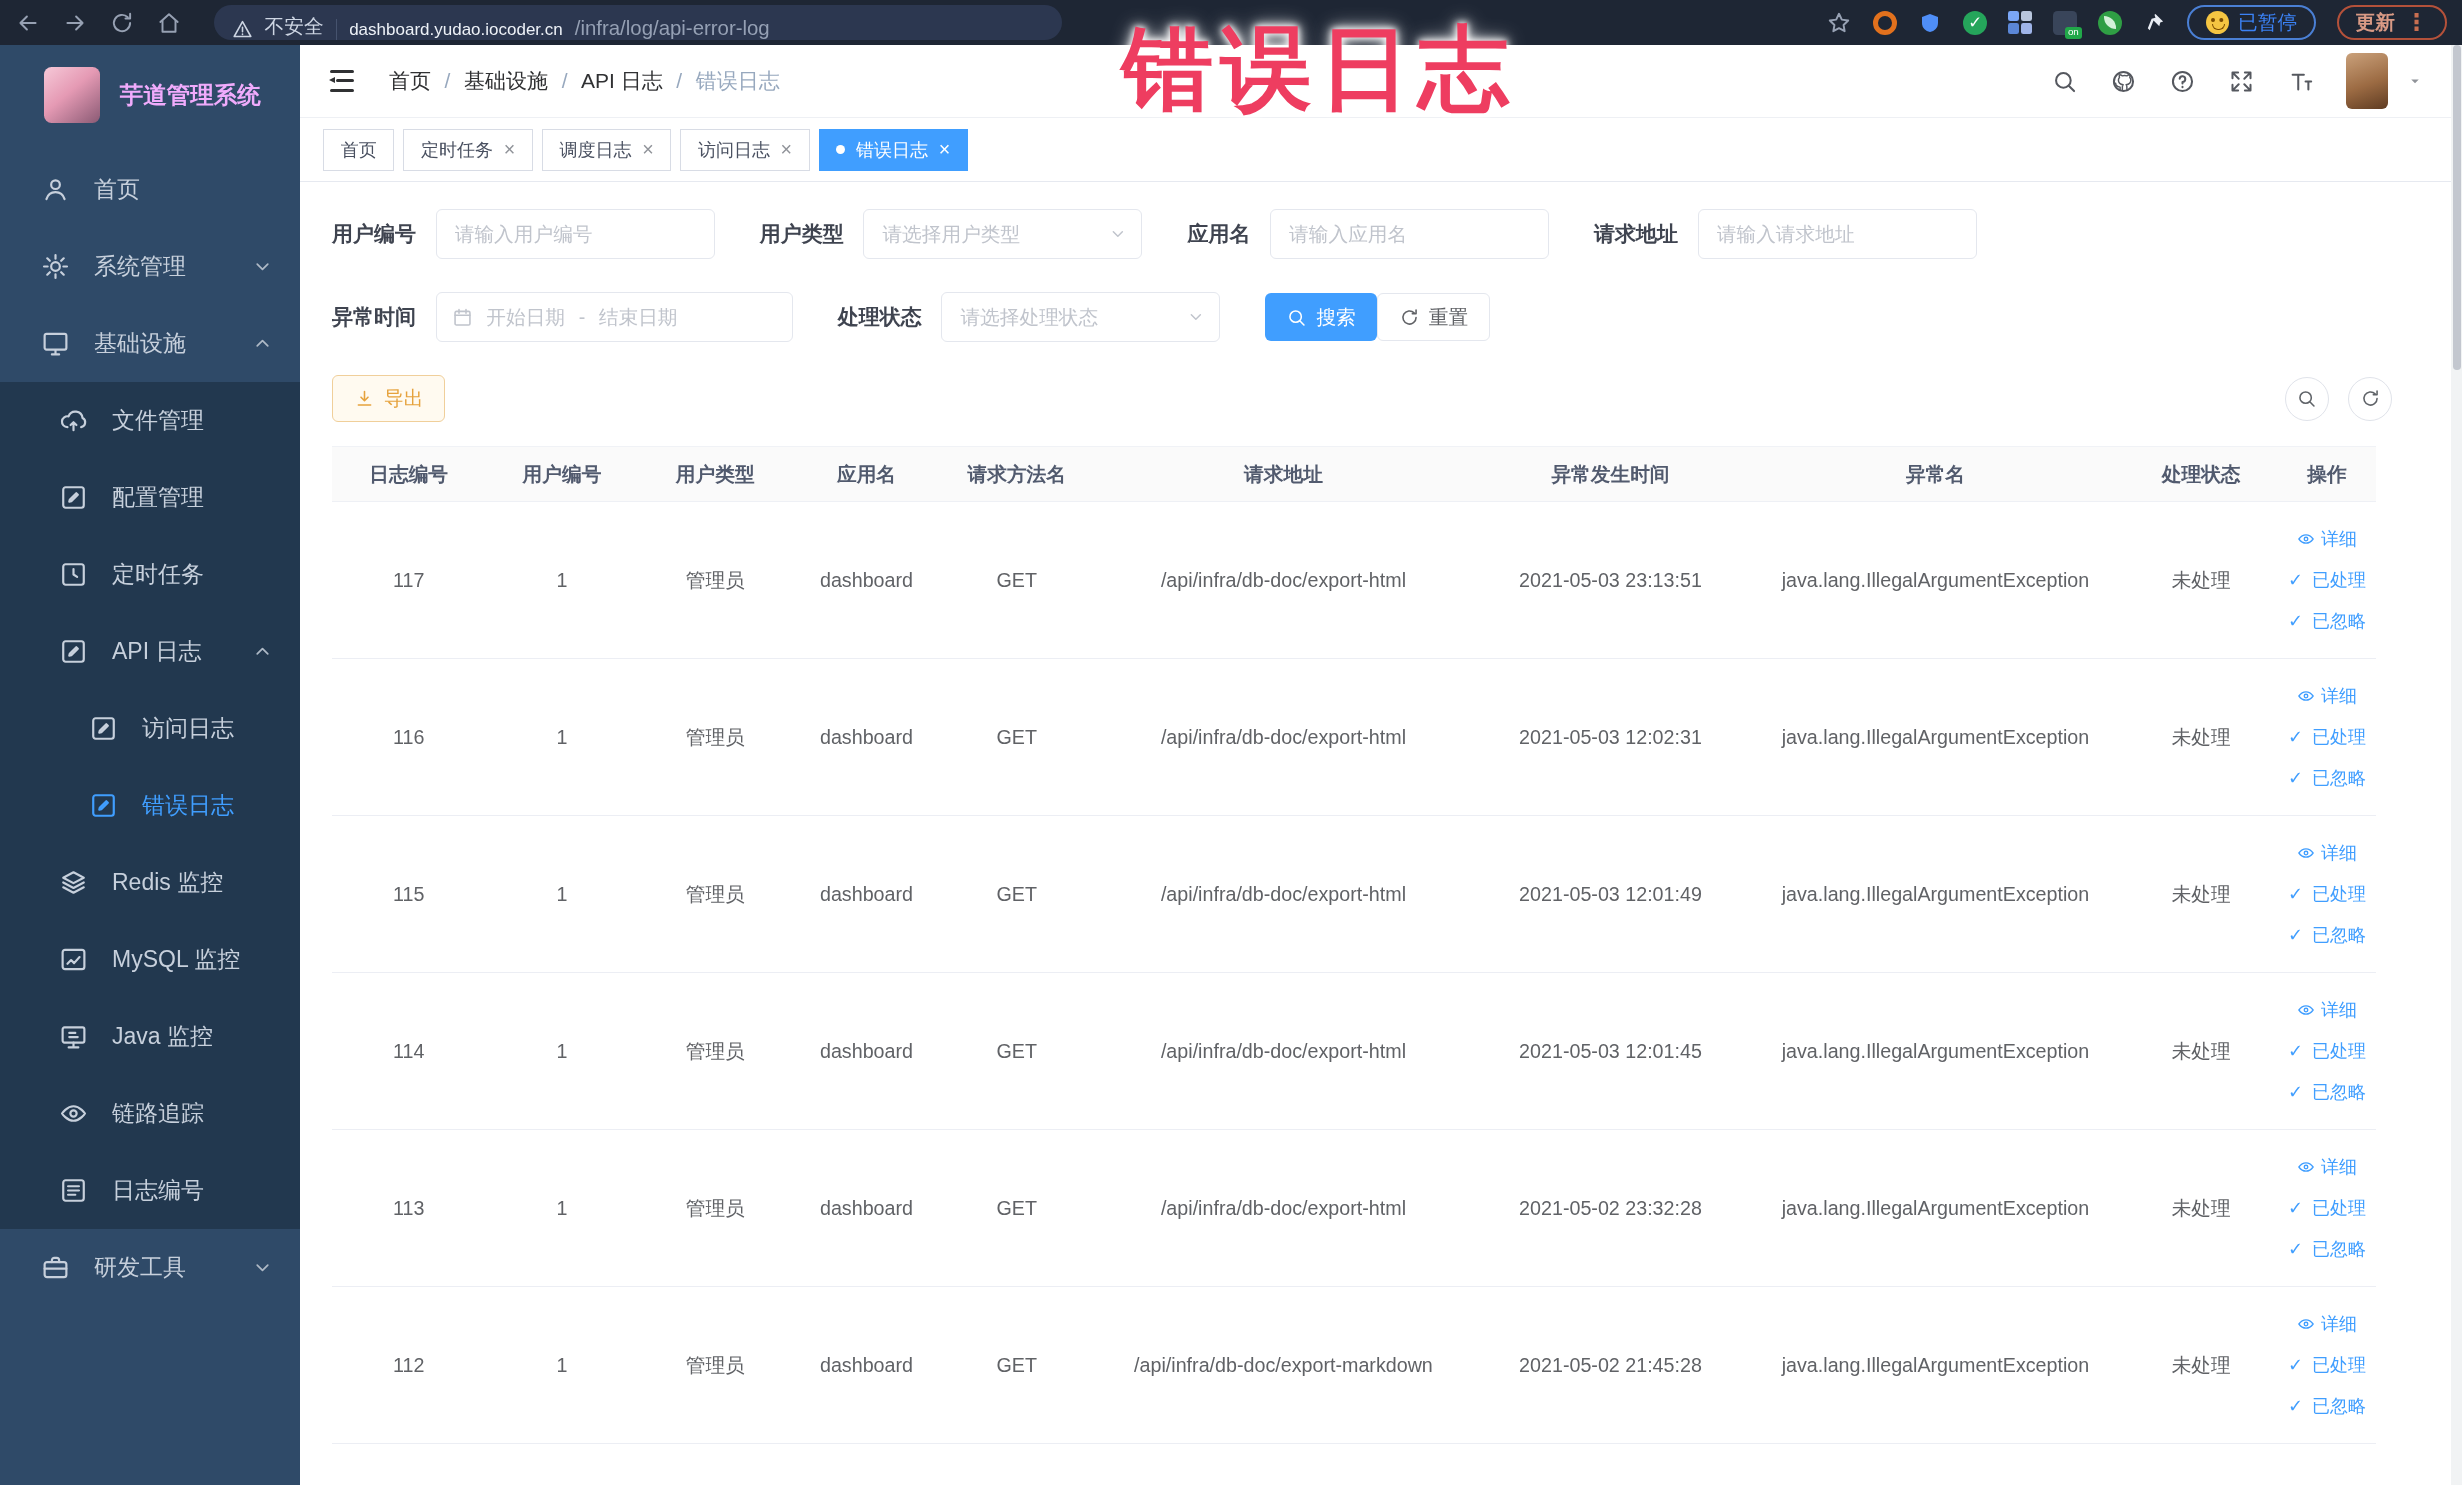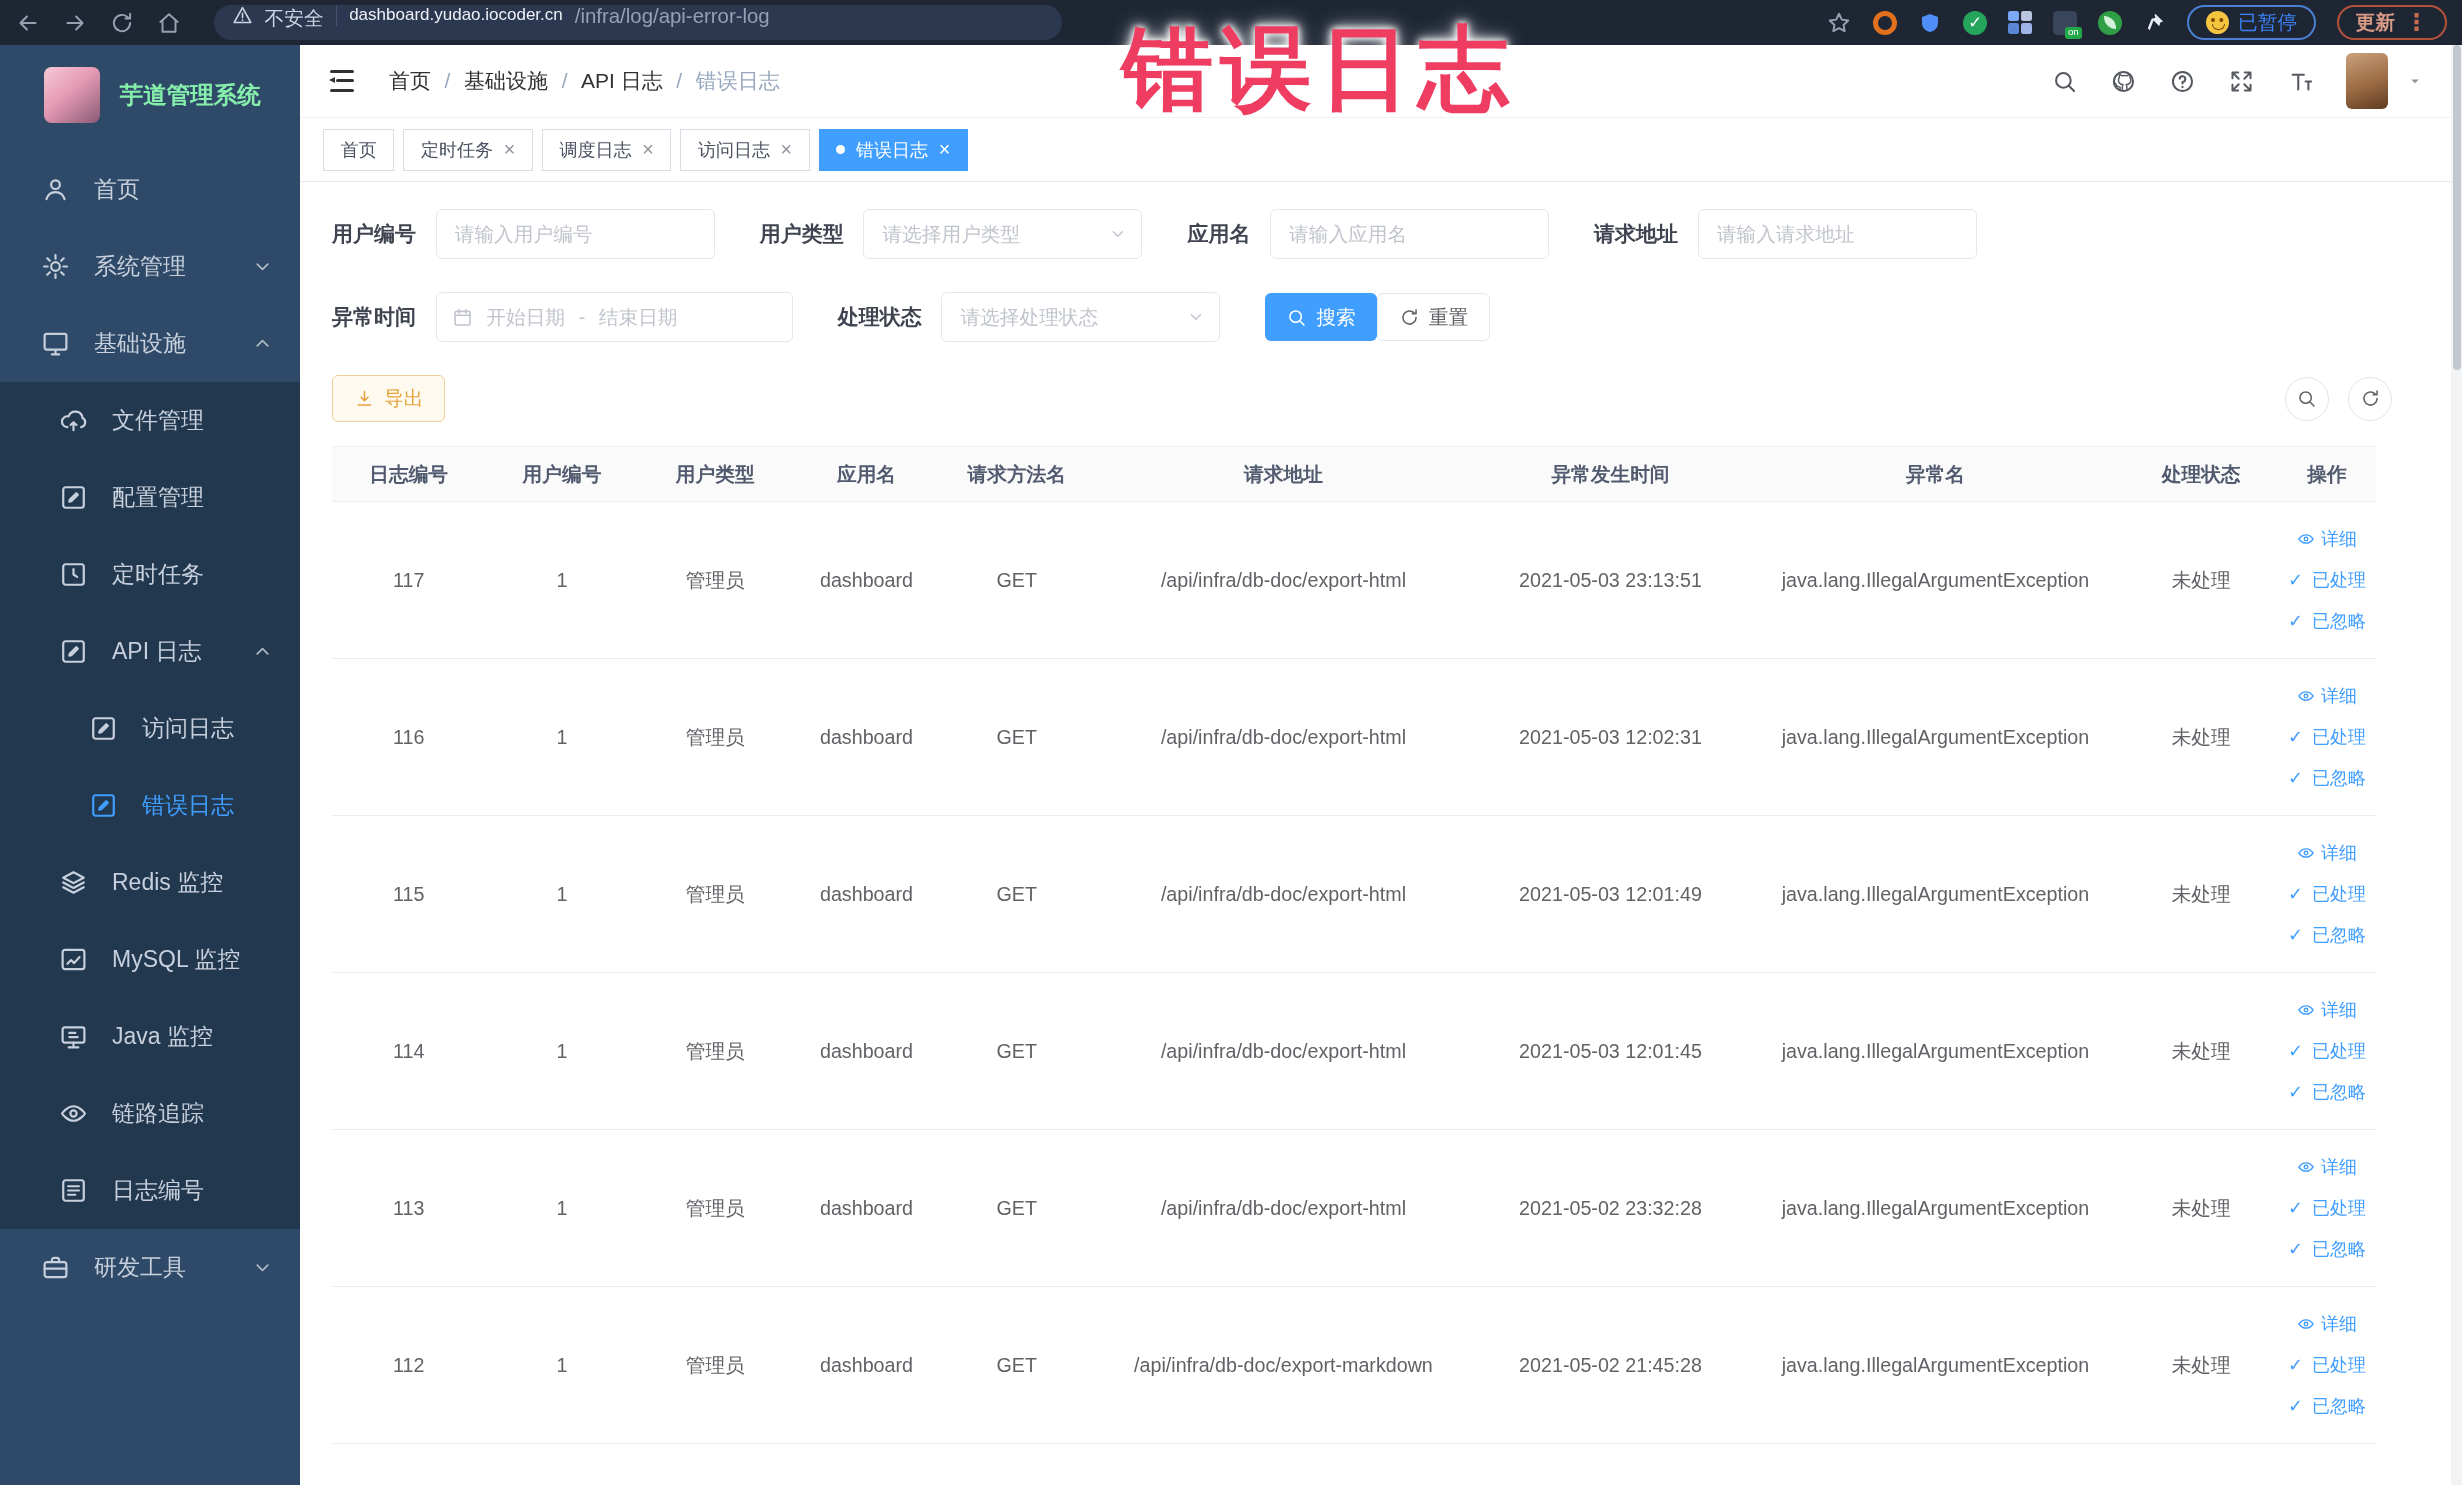--- a/index.html
+++ b/index.html
@@ -5,21 +5,21 @@
   * { margin:0; padding:0; box-sizing:border-box; }
   html,body { width:2462px; height:1486px; overflow:hidden; background:#fff;
     font-family:"Liberation Sans","DejaVu Sans",sans-serif; }
   svg { display:block; fill:none; stroke:currentColor; stroke-width:1.8; stroke-linecap:round; stroke-linejoin:round; }
 
   
   .browser-bar { position:absolute; left:0; top:0; width:2462px; height:45px; background:#1e2634;
     display:flex; align-items:center; padding:0 15px; gap:21px; z-index:5; }
   .nav-ic { width:26px; height:26px; color:#97a1b3; flex:0 0 auto; }
   .url-pill { height:35px; width:848px; background:#2c3750; border-radius:17.4px; display:flex;
-    align-items:flex-start; padding:0 18px; gap:12px; margin-left:10.6px; }
+    align-items:flex-end; padding:0 18px; gap:12px; margin-left:10.6px; }
   .warn-ic { width:21px; height:21px; color:#cdd5e3; }
   .sec-label { font-size:19.7px; color:#cdd5e3; white-space:nowrap; }
   .url-divider { width:1.5px; height:21px; background:#46536e; }
   .url-domain { font-size:17px; font-weight:normal; color:#edf1f7; white-space:nowrap; }
   .url-path { font-size:20.4px; color:#95a0b4; white-space:nowrap; }
   .bar-spacer { flex:1; }
   .ext { width:24px; height:24px; flex:0 0 auto; }
   .ext-ring { border:5.3px solid #e2711d; border-radius:50%; }
   .ext-green { background:#25a55b; border-radius:50%; color:#fff; font-size:16.7px; font-weight:bold;
     display:flex; align-items:center; justify-content:center; }
@@ -45,21 +45,21 @@
   
   .annotation { position:absolute; left:1122px; top:7.6px; z-index:60; font-size:91px; font-weight:800;
     letter-spacing:7.6px; white-space:nowrap;
     text-shadow:0 0 6px #fff, 0 0 12px #fff, 0 0 19.7px rgba(255,255,255,.8); }
 
   
   .sidebar { position:absolute; left:0; top:45px; width:300px; bottom:0; background:#2f4a68; overflow:hidden; z-index:2; }
   .logo-row { height:100px; display:flex; align-items:center; padding-left:44px; gap:19.7px; }
   .logo-img { width:56px; height:56px; border-radius:7.6px; flex:0 0 auto;
     background:linear-gradient(140deg,#f6c9d8 0%,#e59ab4 45%,#8a5a74 100%); }
-  .logo-title { font-size:23.5px; font-weight:bold; color:#86efac; white-space:nowrap; }
+  .logo-title { font-size:23.5px; font-weight:bold; color:#f0abfc; white-space:nowrap; }
   .menu { margin-top:6px; }
   .menu-item { height:77px; display:flex; align-items:center; color:#c7d0dc; font-size:23px;
     position:relative; cursor:pointer; white-space:nowrap; }
   .menu-item.dark { background:#22384f; }
   .menu-item.active { color:#409eff; }
   .menu-item.level1 { padding-left:41px; }
   .menu-item.level2 { padding-left:59px; }
   .menu-item.level3 { padding-left:89px; }
   .mi-icon { width:29px; height:29px; margin-right:24px; flex:0 0 auto; }
   .mi-icon svg { width:100%; height:100%; }

